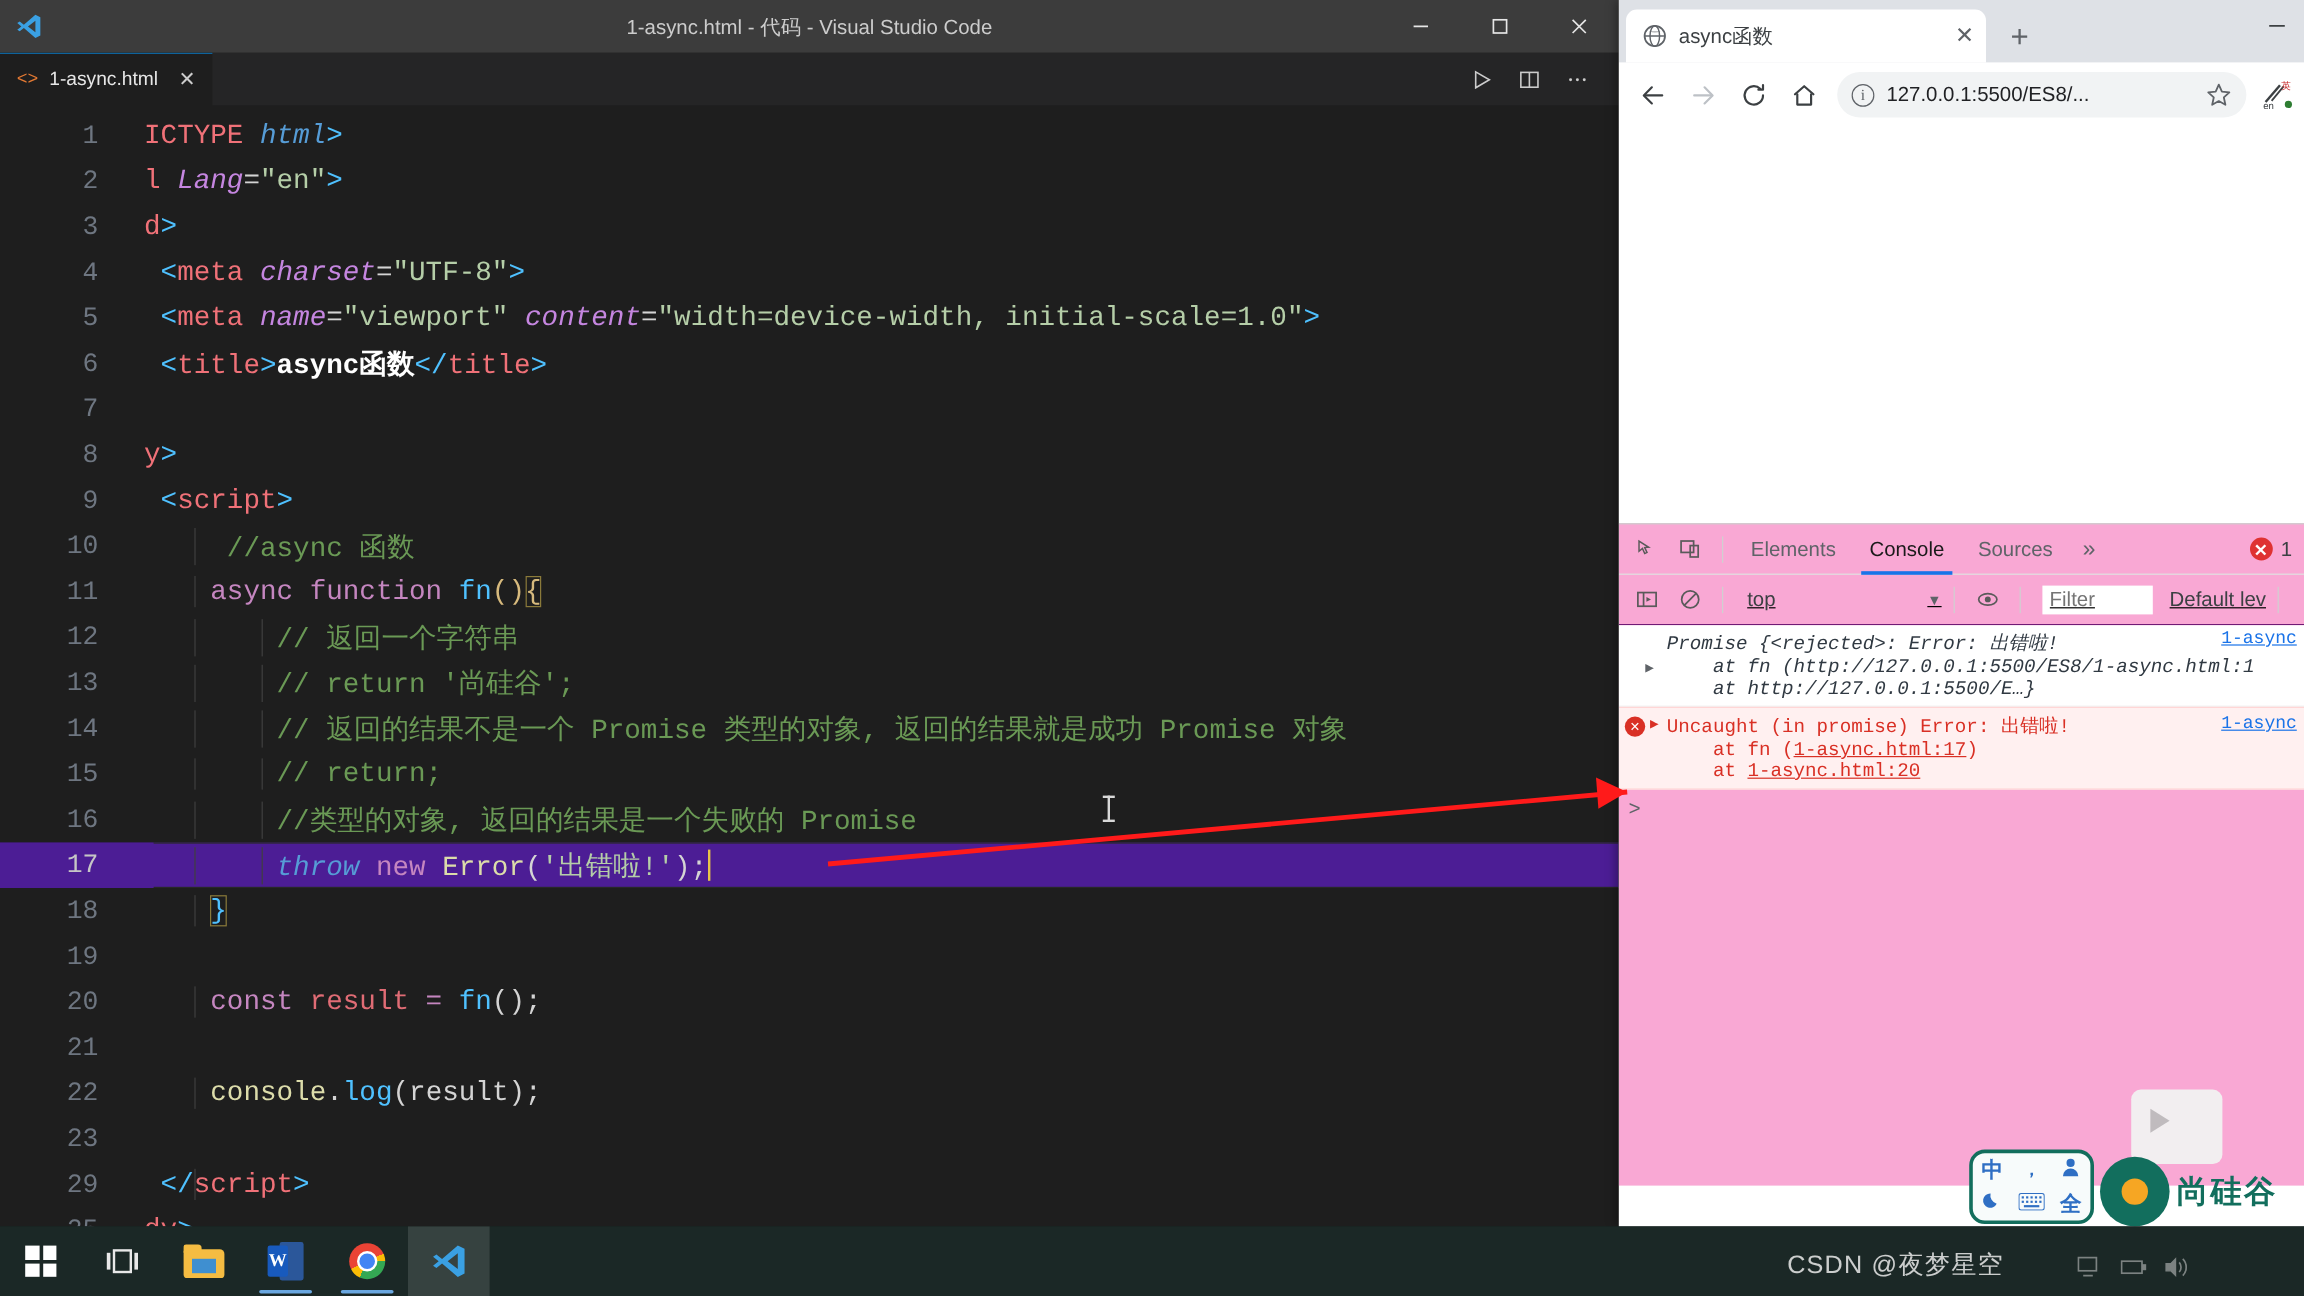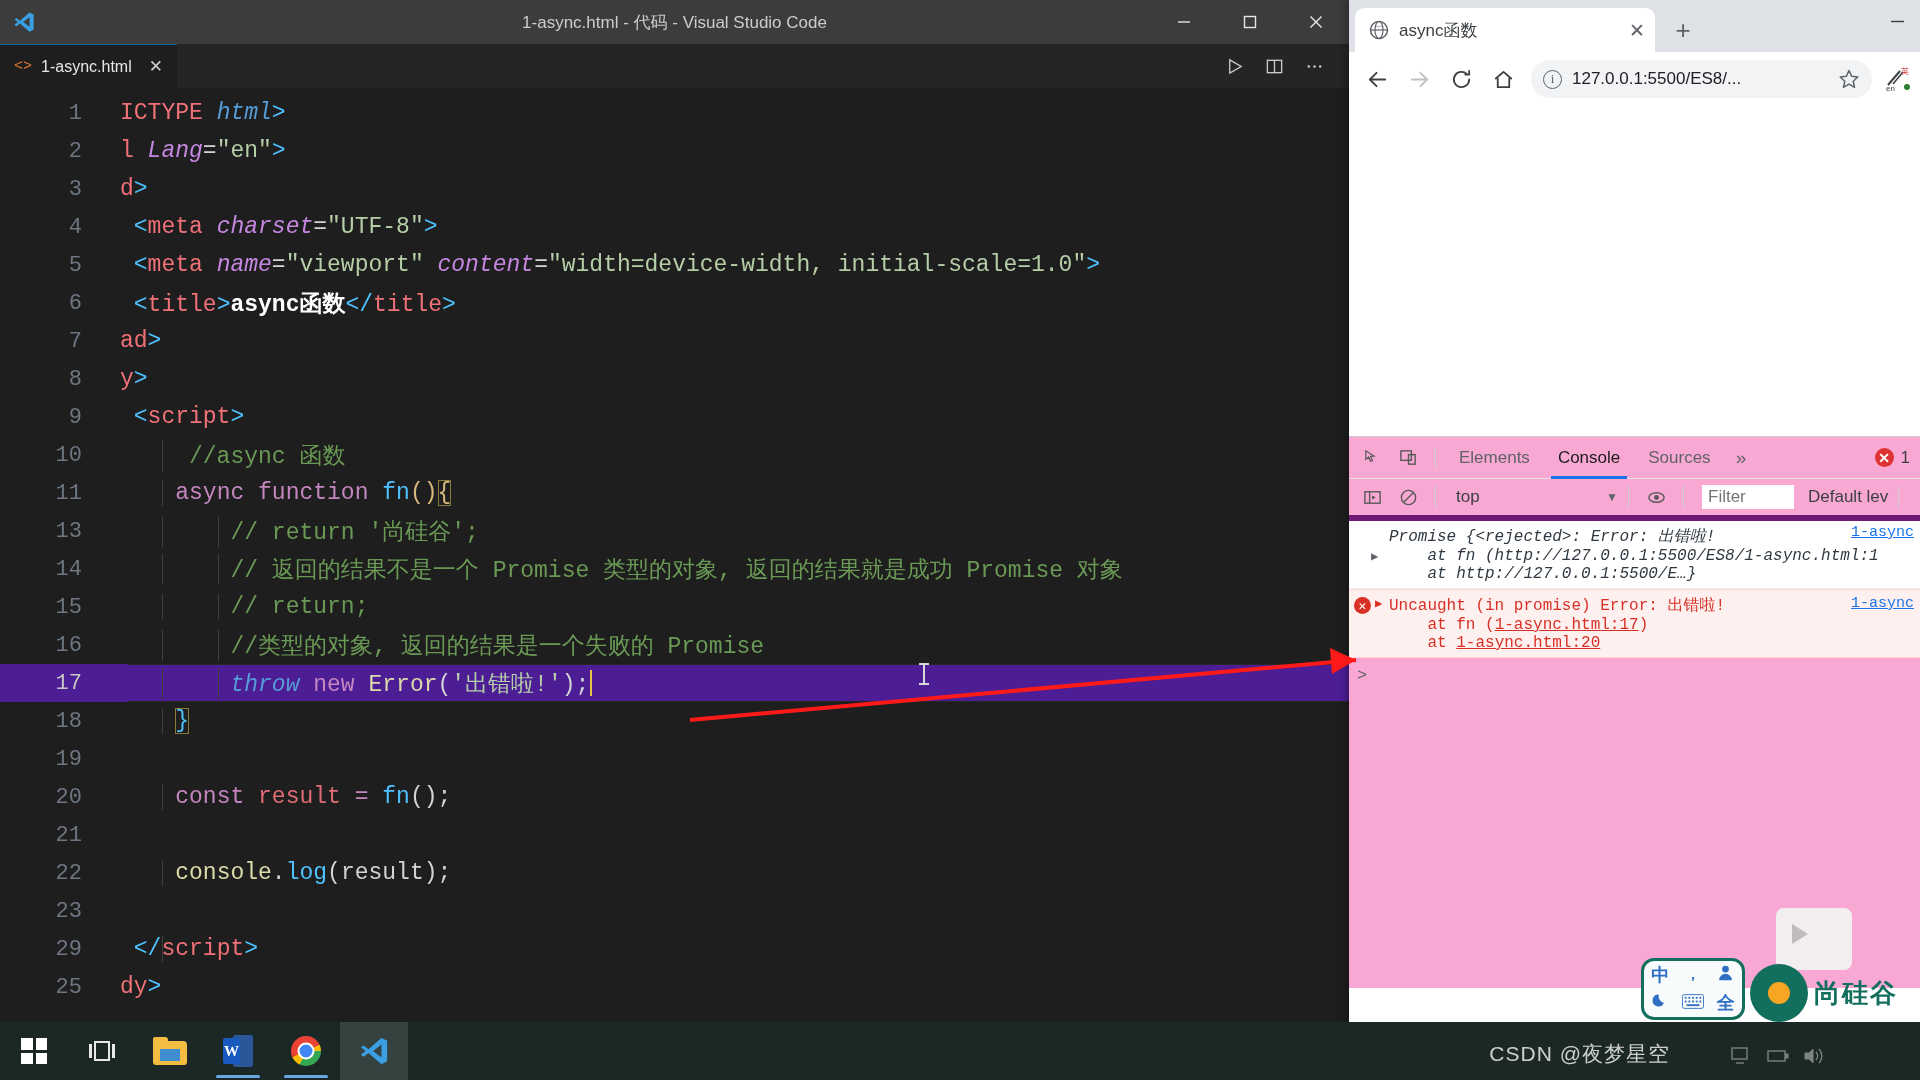--- a/index.html
+++ b/index.html
@@ -194,21 +194,21 @@
   .dt-sep { width: 1px; height: 22px; background: #d0d0d0; margin: 0 8px; }
   .dt-tab { font-size: 17px; color: #5f6368; padding: 0 13px; height: 42px; display:flex; align-items:center; position: relative; }
   .dt-tab.active { color: #1a1a1a; }
   .dt-tab.active::after { content:''; position:absolute; left: 6px; right: 6px; bottom: 0; height: 3px; background: #1a73e8; }
   .dt-more { font-size: 19px; color: #5f6368; padding: 0 10px; }
   .dt-errcount { margin-left: auto; display: flex; align-items: center; gap: 7px; padding-right: 10px; }
   .dt-errbadge { width: 19px; height: 19px; border-radius: 50%; background: #df3232; color:#fff;
       font-size: 14px; display:flex; align-items:center; justify-content:center; font-weight: bold;}
   .dt-errnum { font-size: 17px; color: #3c4043; }
 
-  .dt-filterbar { height: 42px; display: flex; align-items: center; border-bottom: 6px solid #701a75; padding-left: 6px; gap: 2px; }
+  .dt-filterbar { height: 42px; display: flex; align-items: center; border-bottom: 1px solid #701a75; padding-left: 6px; gap: 2px; text-decoration: underline; }
   .dt-ctxsel { display: flex; align-items: center; width: 172px; padding-left: 10px; font-size: 17px; color: #3c4043; }
   .dt-ctxsel .caret-dn { margin-left: auto; font-size: 12px; color: #5f6368; }
   .dt-filterinput { font-size: 17px; color: #5f6368; background: #ffffff; padding: 2px 6px; margin-left: 8px; }
   .dt-levelsel { font-size: 17px; color: #3c4043; margin-left: 12px; }
 
   .dt-console { position: relative; font-family: "Liberation Mono", monospace; }
   .dt-msg { position: relative; padding: 5px 8px 5px 40px; border-bottom: 1px solid #f0f0f0; font-size: 16px; }
   .dt-msg.info { background: #ffffff; color: #303942; }
   .dt-msg.error { background: #fff0f0; border-top: 1px solid #ffd6d6; border-bottom: 1px solid #ffd6d6; color: #d93025; }
   .dt-arrow { position: absolute; left: 22px; top: 28px; color: #5f6368; font-size: 12px; }
@@ -315,25 +315,26 @@
     </div>
 
     <div class="vs-editor">
       <div class="code-area" id="code-area">
           <div class="code-line"><div class="gutter">1</div><div class="code-text"><span class="t-tag">ICTYPE </span><span class="t-kw2">html</span><span class="t-brkt">&gt;</span></div></div>
           <div class="code-line"><div class="gutter">2</div><div class="code-text"><span class="t-tag">l </span><span class="t-attr">Lang</span><span class="t-plain">=</span><span class="t-str">"en"</span><span class="t-brkt">&gt;</span></div></div>
           <div class="code-line"><div class="gutter">3</div><div class="code-text"><span class="t-tag">d</span><span class="t-brkt">&gt;</span></div></div>
           <div class="code-line"><div class="gutter">4</div><div class="code-text"><span class="t-brkt"> &lt;</span><span class="t-tag">meta </span><span class="t-attr">charset</span><span class="t-plain">=</span><span class="t-str">"UTF-8"</span><span class="t-brkt">&gt;</span></div></div>
           <div class="code-line"><div class="gutter">5</div><div class="code-text"><span class="t-brkt"> &lt;</span><span class="t-tag">meta </span><span class="t-attr">name</span><span class="t-plain">=</span><span class="t-str">"viewport"</span><span class="t-plain"> </span><span class="t-attr">content</span><span class="t-plain">=</span><span class="t-str">"width=device-width, initial-scale=1.0"</span><span class="t-brkt">&gt;</span></div></div>
           <div class="code-line"><div class="gutter">6</div><div class="code-text"><span class="t-brkt"> &lt;</span><span class="t-tag">title</span><span class="t-brkt">&gt;</span><span class="t-title">async函数</span><span class="t-brkt">&lt;/</span><span class="t-tag">title</span><span class="t-brkt">&gt;</span></div></div>
-          <div class="code-line"><div class="gutter">7</div><div class="code-text"><span class="t-tag">ad</span><span class="t-brkt">&gt;</span></div></div>
+          <div class="code-line"><div class="gutter">7</div></div>
           <div class="code-line"><div class="gutter">8</div><div class="code-text"><span class="t-tag">y</span><span class="t-brkt">&gt;</span></div></div>
           <div class="code-line"><div class="gutter">9</div><div class="code-text"><span class="t-brkt"> &lt;</span><span class="t-tag">script</span><span class="t-brkt">&gt;</span></div></div>
           <div class="code-line"><div class="gutter">10</div><div class="code-text"><div class="indent-guide" style="left: 50px;"></div><span class="t-cmt">     //async 函数</span></div></div>
           <div class="code-line"><div class="gutter">11</div><div class="code-text"><div class="indent-guide" style="left: 50px;"></div><span class="t-plain">    </span><span class="t-kw">async </span><span class="t-kw">function </span><span class="t-fnblue">fn</span><span class="t-orange">()</span><span class="t-orange brkt-box">{</span></div></div>
+          <div class="code-line"><div class="gutter">12</div><div class="code-text"><div class="indent-guide" style="left: 50px;"></div><div class="indent-guide" style="left: 106px;"></div><span class="t-cmt">        // 返回一个字符串</span></div></div>
           <div class="code-line"><div class="gutter">13</div><div class="code-text"><div class="indent-guide" style="left: 50px;"></div><div class="indent-guide" style="left: 106px;"></div><span class="t-cmt">        // return '尚硅谷';</span></div></div>
           <div class="code-line"><div class="gutter">14</div><div class="code-text"><div class="indent-guide" style="left: 50px;"></div><div class="indent-guide" style="left: 106px;"></div><span class="t-cmt">        // 返回的结果不是一个 Promise 类型的对象, 返回的结果就是成功 Promise 对象</span></div></div>
           <div class="code-line"><div class="gutter">15</div><div class="code-text"><div class="indent-guide" style="left: 50px;"></div><div class="indent-guide" style="left: 106px;"></div><span class="t-cmt">        // return;</span></div></div>
           <div class="code-line"><div class="gutter">16</div><div class="code-text"><div class="indent-guide" style="left: 50px;"></div><div class="indent-guide" style="left: 106px;"></div><span class="t-cmt">        //类型的对象, 返回的结果是一个失败的 Promise</span></div></div>
           <div class="code-line highlight"><div class="gutter current">17</div><div class="code-text"><div class="indent-guide" style="left: 50px;"></div><div class="indent-guide" style="left: 106px;"></div><span class="t-plain">        </span><span class="t-kw2">throw </span><span class="t-kw">new </span><span class="t-errcls">Error</span><span class="t-white">(</span><span class="t-str">'出错啦!'</span><span class="t-white">)</span><span class="t-white">;</span><span class="caret"></span></div></div>
           <div class="code-line"><div class="gutter">18</div><div class="code-text"><div class="indent-guide" style="left: 50px;"></div><span class="t-plain">    </span><span class="t-fnblue brkt-box">}</span></div></div>
           <div class="code-line"><div class="gutter">19</div><div class="code-text"><div class="indent-guide" style="left: 50px;"></div></div></div>
           <div class="code-line"><div class="gutter">20</div><div class="code-text"><div class="indent-guide" style="left: 50px;"></div><span class="t-plain">    </span><span class="t-kw">const </span><span class="t-red">result </span><span class="t-kw">= </span><span class="t-fnblue">fn</span><span class="t-white">()</span><span class="t-white">;</span></div></div>
           <div class="code-line"><div class="gutter">21</div><div class="code-text"><div class="indent-guide" style="left: 50px;"></div></div></div>
           <div class="code-line"><div class="gutter">22</div><div class="code-text"><div class="indent-guide" style="left: 50px;"></div><span class="t-plain">    </span><span class="t-console">console</span><span class="t-white">.</span><span class="t-fnblue">log</span><span class="t-white">(</span><span class="t-white">result</span><span class="t-white">)</span><span class="t-white">;</span></div></div>

